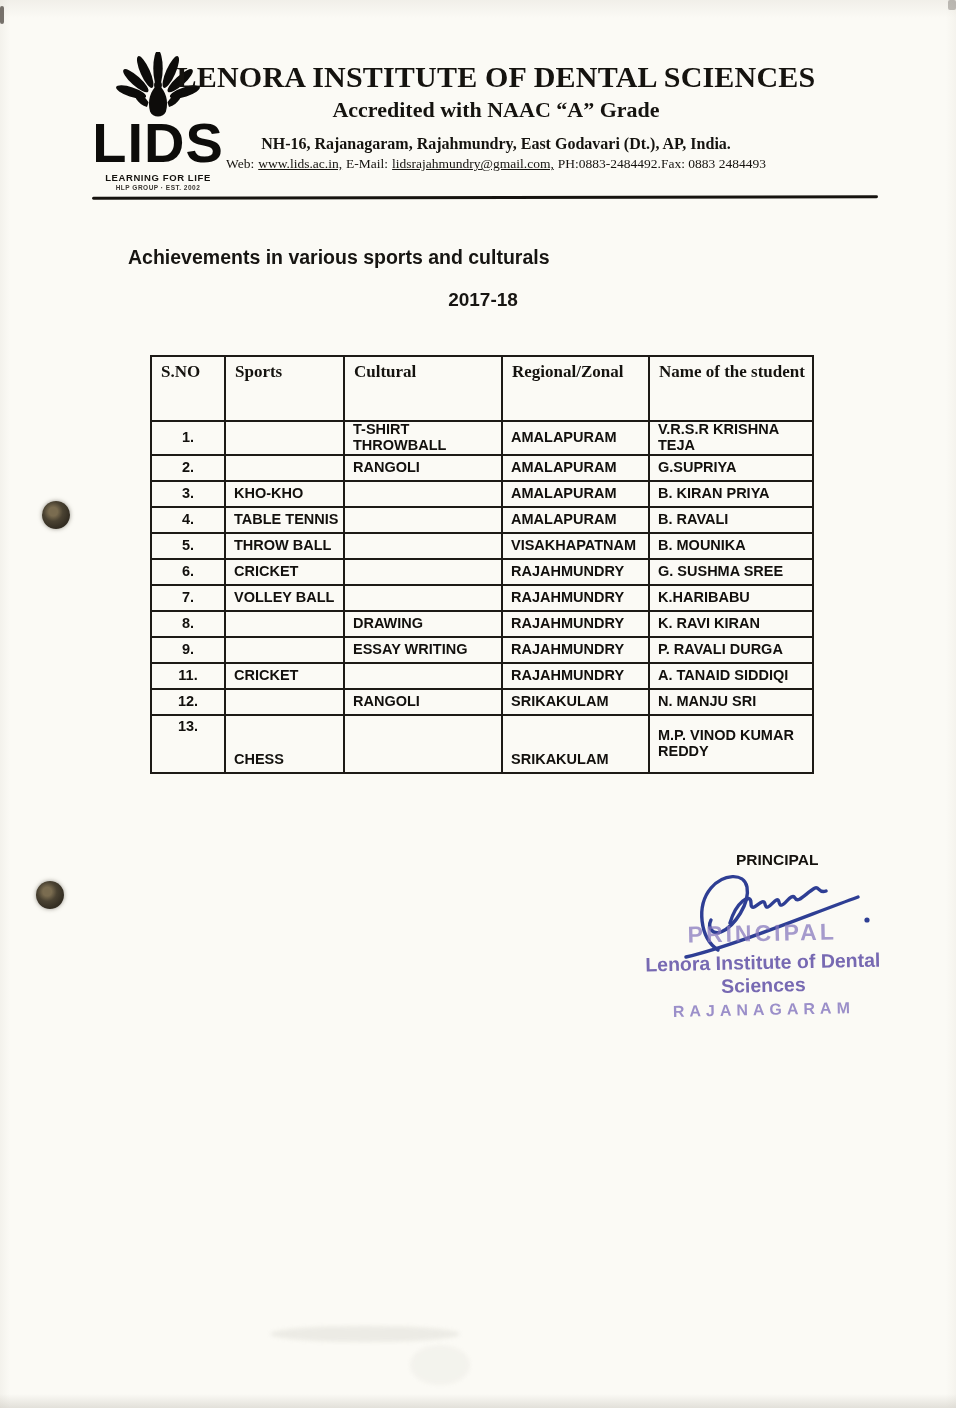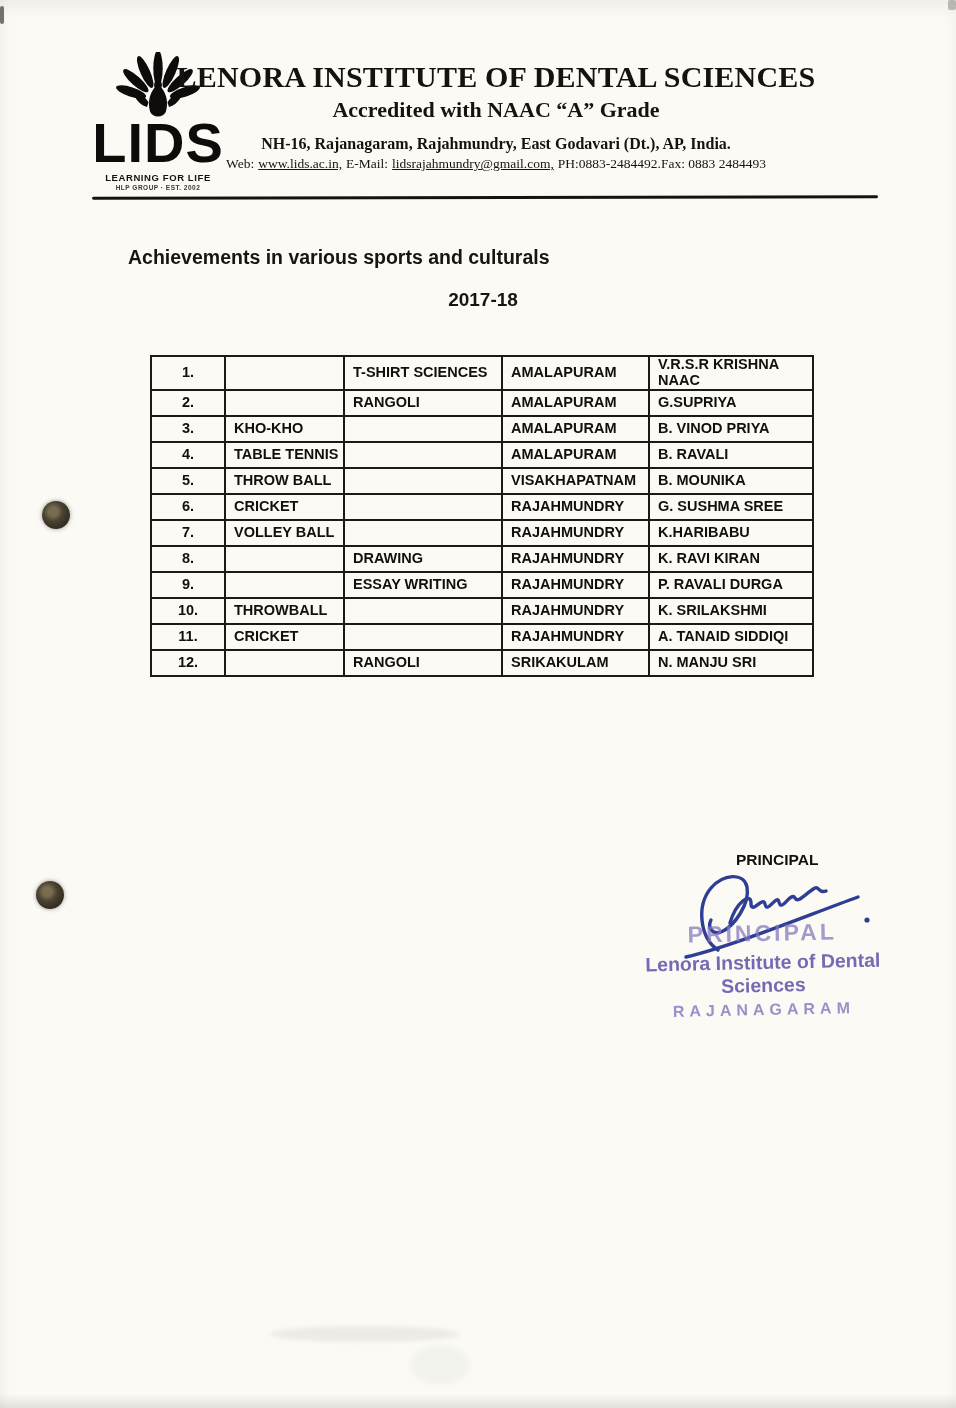--- a/index.html
+++ b/index.html
@@ -124,40 +124,47 @@
 
 <table class="ach-table">
   <colgroup>
       <col style="width:74px">
       <col style="width:119px">
       <col style="width:158px">
       <col style="width:147px">
       <col style="width:164px">
     </colgroup>
   <tbody>
+      <tr>
+    <th>S.NO</th>
+    <th>Sports</th>
+    <th>Cultural</th>
+    <th>Regional/Zonal</th>
+    <th>Name of the student</th>
+  </tr>
   <tr>
     <td class="c-sno">1.</td>
         <td></td>
-        <td>T-SHIRT SCIENCES</td>
-        <td>AMALAPURAM</td>
-        <td>V.R.S.R KRISHNA NAAC</td>
+        <td>T-SHIRT THROWBALL</td>
+        <td>AMALAPURAM</td>
+        <td>V.R.S.R KRISHNA TEJA</td>
   </tr>
   <tr>
     <td class="c-sno">2.</td>
         <td></td>
         <td>RANGOLI</td>
         <td>AMALAPURAM</td>
         <td>G.SUPRIYA</td>
   </tr>
   <tr>
     <td class="c-sno">3.</td>
         <td>KHO-KHO</td>
         <td></td>
         <td>AMALAPURAM</td>
-        <td>B. VINOD PRIYA</td>
+        <td>B. KIRAN PRIYA</td>
   </tr>
   <tr>
     <td class="c-sno">4.</td>
         <td>TABLE TENNIS</td>
         <td></td>
         <td>AMALAPURAM</td>
         <td>B. RAVALI</td>
   </tr>
   <tr>
     <td class="c-sno">5.</td>
@@ -186,41 +193,41 @@
         <td>DRAWING</td>
         <td>RAJAHMUNDRY</td>
         <td>K. RAVI KIRAN</td>
   </tr>
   <tr>
     <td class="c-sno">9.</td>
         <td></td>
         <td>ESSAY WRITING</td>
         <td>RAJAHMUNDRY</td>
         <td>P. RAVALI DURGA</td>
-  </tr>
-  <tr>
-    <td class="c-sno">10.</td>
-        <td>THROWBALL</td>
-        <td></td>
-        <td>RAJAHMUNDRY</td>
-        <td>K. SRILAKSHMI</td>
   </tr>
   <tr>
     <td class="c-sno">11.</td>
         <td>CRICKET</td>
         <td></td>
         <td>RAJAHMUNDRY</td>
         <td>A. TANAID SIDDIQI</td>
   </tr>
   <tr>
     <td class="c-sno">12.</td>
         <td></td>
         <td>RANGOLI</td>
         <td>SRIKAKULAM</td>
         <td>N. MANJU SRI</td>
+  </tr>
+  <tr class="last">
+    <td class="c-sno">13.</td>
+        <td class="va-b">CHESS</td>
+        <td class="va-b"></td>
+        <td class="va-b">SRIKAKULAM</td>
+        <td>M.P. VINOD KUMAR REDDY</td>
   </tr>
 </tbody>
   </table>
 
 <div class="principal-label">PRINCIPAL</div>
 
 <div class="signature">
   <svg width="205" height="102" viewBox="0 0 205 102">
     <g fill="none" stroke="#2e3e94" stroke-width="3.4" stroke-linecap="round" stroke-linejoin="round">
       <path d="M40 90 C22 78 18 46 33 28 C45 14 66 12 69 27 C72 43 57 66 43 72 C35 75 29 68 33 60"></path>

